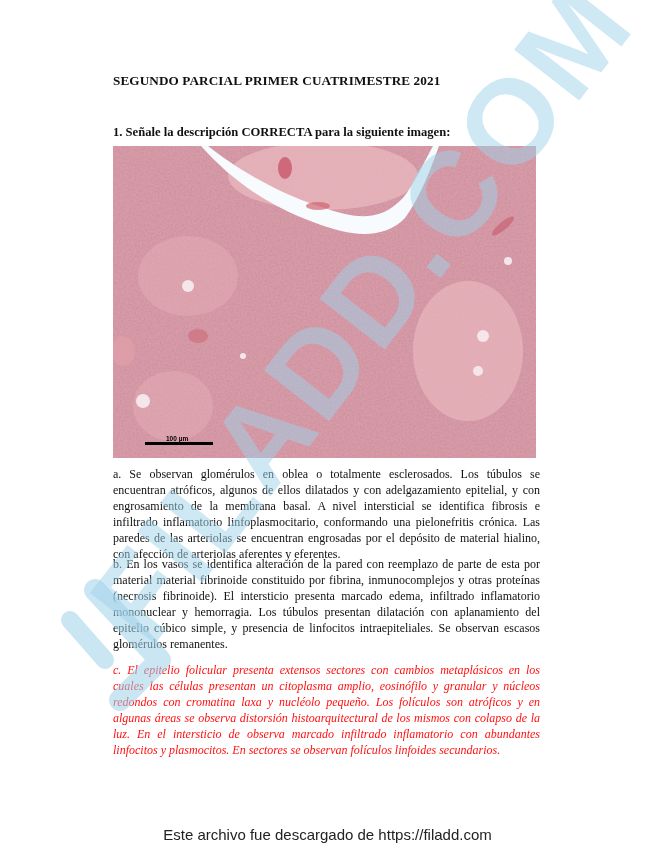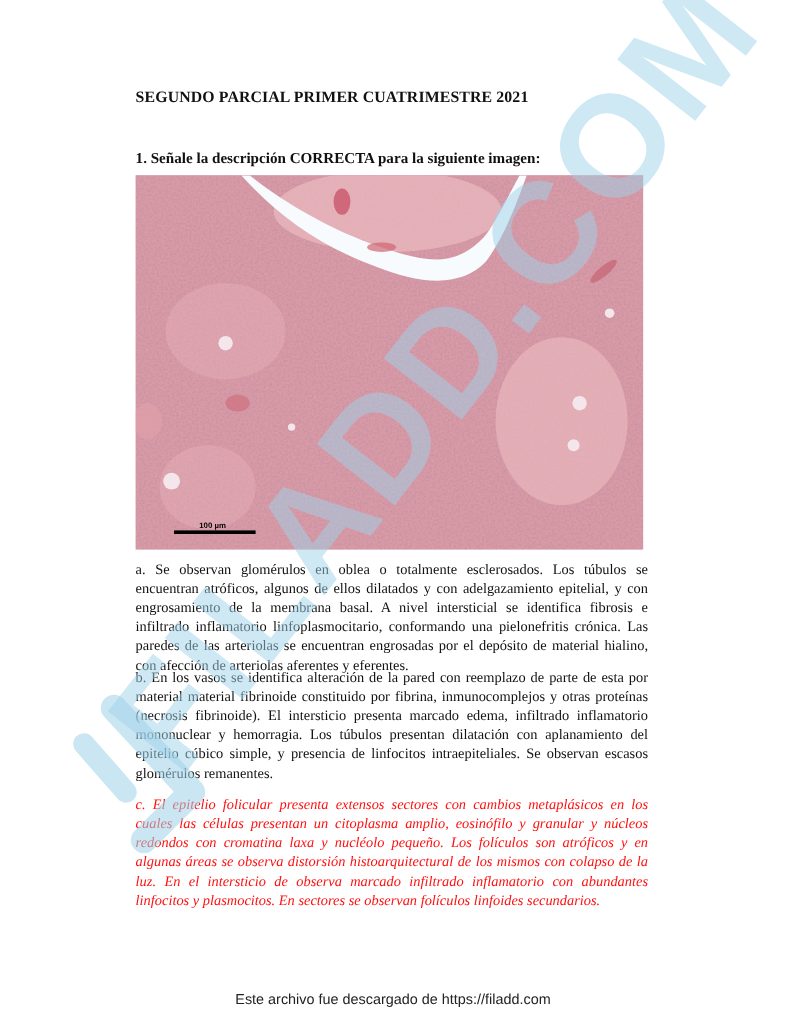--- a/index.html
+++ b/index.html
@@ -85,21 +85,21 @@
     .option-a { top: 467px; }
     .option-b { top: 557px; }
     .option-c { top: 663px; color: #ff1010; font-style: italic; }
     .footer {
       position: absolute;
       left: 0;
       width: 655px;
       top: 826px;
       text-align: center;
       font-family: "Liberation Sans", "DejaVu Sans", sans-serif;
-      font-size: 12px;
+      font-size: 15px;
       color: #222;
     }
   </style>
 </head>
 <body>
 
 <div class="page">
 
   <div class="doc-title">SEGUNDO PARCIAL PRIMER CUATRIMESTRE 2021</div>
 

